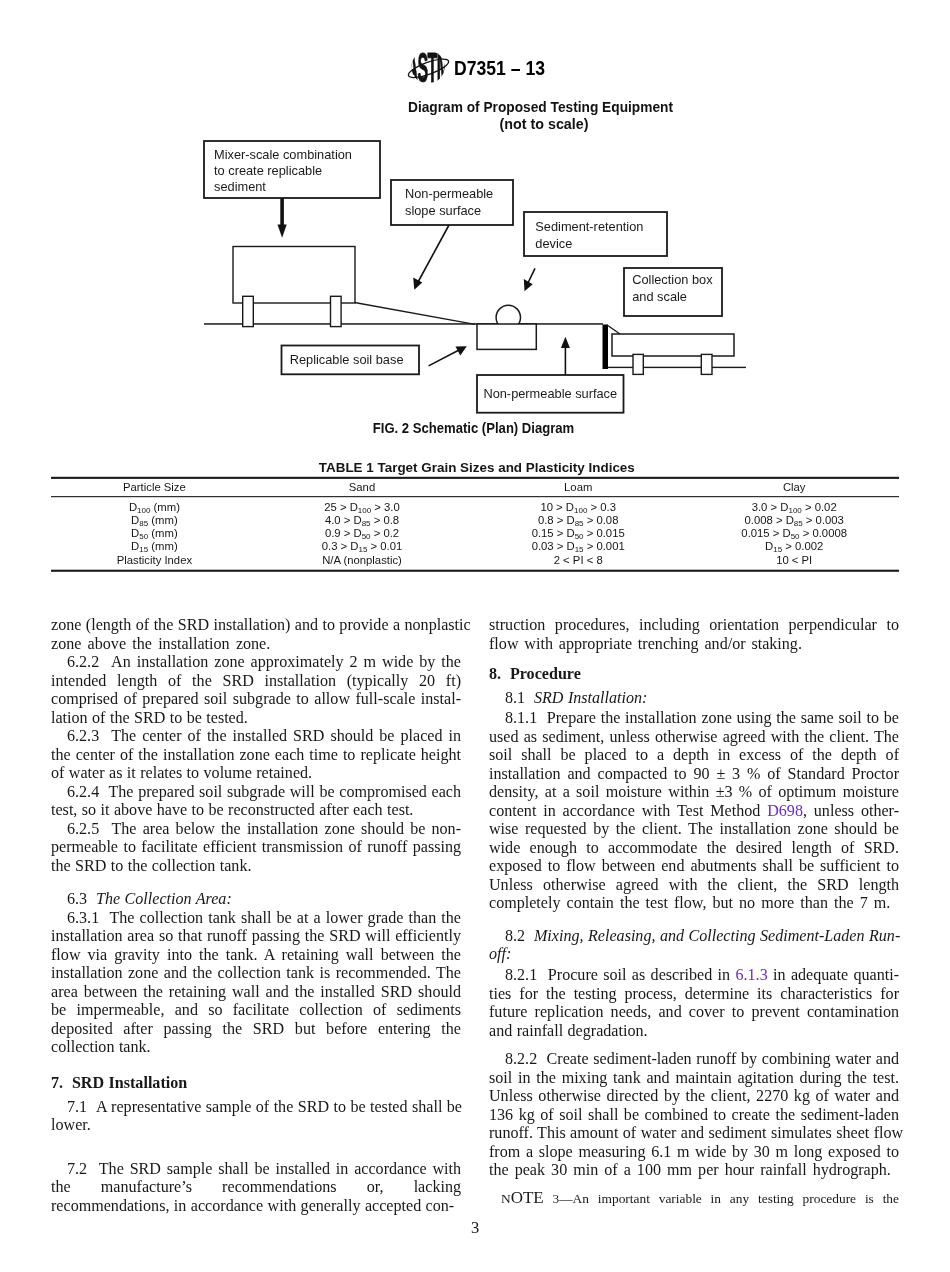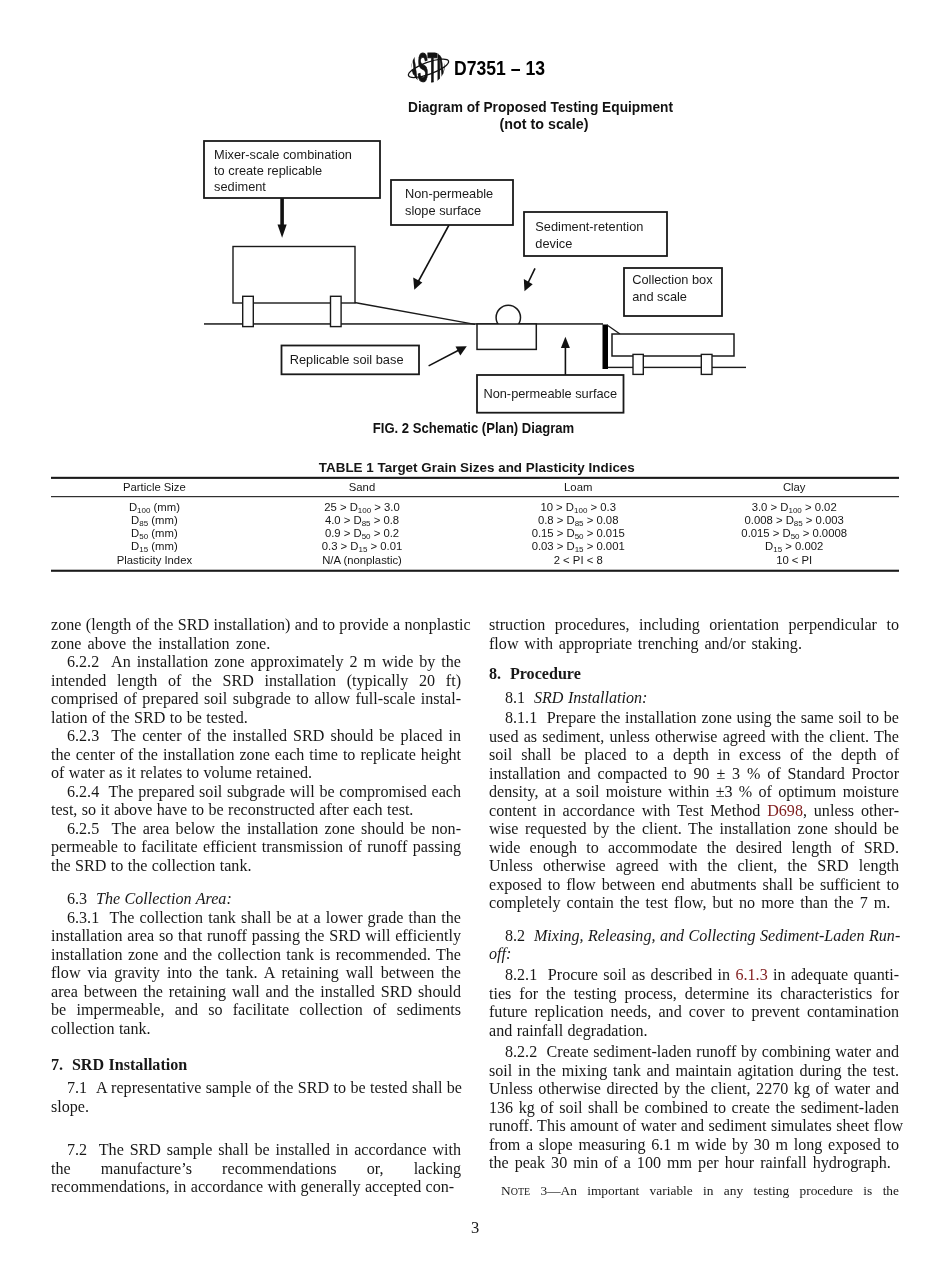--- a/index.html
+++ b/index.html
@@ -4,23 +4,23 @@
 <style>
   html,body{margin:0;padding:0;background:#fff;}
   #page{position:relative;width:950px;height:1272px;background:#ffffff;overflow:hidden;
         font-family:"Liberation Sans",sans-serif;color:#121212;}
   .col{position:absolute;width:410px;font-family:"Liberation Serif",serif;
        font-size:16.1px;line-height:18.5px;color:#181818;word-spacing:0.4px;}
   .ln{text-align:justify;text-align-last:justify;height:18.5px;overflow:visible;white-space:nowrap;}
   .lt{text-align:left;text-align-last:left;height:18.5px;white-space:nowrap;}
   .in{text-indent:16px;}
   .hd{font-weight:bold;height:18.5px;white-space:nowrap;}
-  .red{color:#7f1d1d;}
+  .red{color:#6d28d9;}
   .note{font-size:13.4px;}
-  .sc{font-size:10px;}
+  .sc{font-size:17px;}
 </style>
 </head>
 <body>
 <div id="page">
 
 <svg width="950" height="95" style="position:absolute;left:0;top:0" xmlns="http://www.w3.org/2000/svg">
   <g>
     <clipPath id="lc">
           <circle cx="428" cy="67" r="16.6"></circle>
         </clipPath>
@@ -141,56 +141,57 @@
   <div class="ln">the center of the installation zone each time to replicate height</div>
   <div class="lt">of water as it relates to volume retained.</div>
   <div class="ln in">6.2.4&nbsp;&nbsp;The prepared soil subgrade will be compromised each</div>
   <div class="lt">test, so it above have to be reconstructed after each test.</div>
   <div class="ln in">6.2.5&nbsp;&nbsp;The area below the installation zone should be non-</div>
   <div class="ln">permeable to facilitate efficient transmission of runoff passing</div>
   <div class="lt">the SRD to the collection tank.</div>
   <div class="lt in" style="margin-top:15px">6.3&nbsp;&nbsp;<i>The Collection Area:</i></div>
   <div class="ln in">6.3.1&nbsp;&nbsp;The collection tank shall be at a lower grade than the</div>
   <div class="ln">installation area so that runoff passing the SRD will efficiently</div>
+  <div class="ln">flow via gravity into the tank. A retaining wall between the</div>
   <div class="ln">installation zone and the collection tank is recommended. The</div>
-  <div class="ln">flow via gravity into the tank. A retaining wall between the</div>
   <div class="ln">area between the retaining wall and the installed SRD should</div>
   <div class="ln">be impermeable, and so facilitate collection of sediments</div>
+  <div class="ln">deposited after passing the SRD but before entering the</div>
   <div class="lt">collection tank.</div>
   <div class="hd" style="margin-top:17.5px">7.&nbsp; SRD Installation</div>
   <div class="ln in" style="margin-top:4.8px">7.1&nbsp;&nbsp;A representative sample of the SRD to be tested shall be</div>
-  <div class="lt">slope.</div>
+  <div class="lt">lower.</div>
   <div class="ln in" style="margin-top:25px">7.2&nbsp;&nbsp;The SRD sample shall be installed in accordance with</div>
   <div class="ln">the manufacture’s recommendations or, lacking</div>
   <div class="lt">recommendations, in accordance with generally accepted con-</div>
 </div>
 
 <div class="col" style="left:489px;top:616.3px;">
   <div class="ln">struction procedures, including orientation perpendicular to</div>
   <div class="lt" style="word-spacing:1.8px">flow with appropriate trenching and/or staking.</div>
   <div class="hd" style="margin-top:11.7px">8.&nbsp; Procedure</div>
   <div class="lt in" style="margin-top:6px">8.1&nbsp;&nbsp;<i>SRD Installation:</i></div>
   <div class="ln in" style="margin-top:1.4px">8.1.1&nbsp;&nbsp;Prepare the installation zone using the same soil to be</div>
   <div class="ln">used as sediment, unless otherwise agreed with the client. The</div>
   <div class="ln">soil shall be placed to a depth in excess of the depth of</div>
   <div class="ln">installation and compacted to 90 ± 3 % of Standard Proctor</div>
   <div class="ln">density, at a soil moisture within ±3 % of optimum moisture</div>
   <div class="ln">content in accordance with Test Method <span class="red">D698</span>, unless other-</div>
   <div class="ln">wise requested by the client. The installation zone should be</div>
   <div class="ln">wide enough to accommodate the desired length of SRD.</div>
+  <div class="ln">exposed to flow between end abutments shall be sufficient to</div>
   <div class="ln">Unless otherwise agreed with the client, the SRD length</div>
-  <div class="ln">exposed to flow between end abutments shall be sufficient to</div>
   <div class="lt" style="word-spacing:2.0px">completely contain the test flow, but no more than the 7 m.</div>
   <div class="ln in" style="margin-top:14px">8.2&nbsp;&nbsp;<i>Mixing, Releasing, and Collecting Sediment-Laden Run-</i></div>
   <div class="lt"><i>off:</i></div>
   <div class="ln in" style="margin-top:2.6px">8.2.1&nbsp;&nbsp;Procure soil as described in <span class="red">6.1.3</span> in adequate quanti-</div>
   <div class="ln">ties for the testing process, determine its characteristics for</div>
   <div class="ln">future replication needs, and cover to prevent contamination</div>
   <div class="lt">and rainfall degradation.</div>
-  <div class="ln in" style="margin-top:3px">8.2.2&nbsp;&nbsp;Create sediment-laden runoff by combining water and</div>
+  <div class="ln in" style="margin-top:10px">8.2.2&nbsp;&nbsp;Create sediment-laden runoff by combining water and</div>
   <div class="ln">soil in the mixing tank and maintain agitation during the test.</div>
   <div class="ln">Unless otherwise directed by the client, 2270 kg of water and</div>
   <div class="ln">136 kg of soil shall be combined to create the sediment-laden</div>
   <div class="ln">runoff. This amount of water and sediment simulates sheet flow</div>
   <div class="ln">from a slope measuring 6.1 m wide by 30 m long exposed to</div>
   <div class="lt" style="word-spacing:2.0px">the peak 30 min of a 100 mm per hour rainfall hydrograph.</div>
   <div class="ln note" style="margin-top:9.3px;text-indent:12px">N<span class="sc">OTE</span> 3—An important variable in any testing procedure is the</div>
 </div>
 
 <div style="position:absolute;left:0;top:1219.2px;width:950px;text-align:center;

